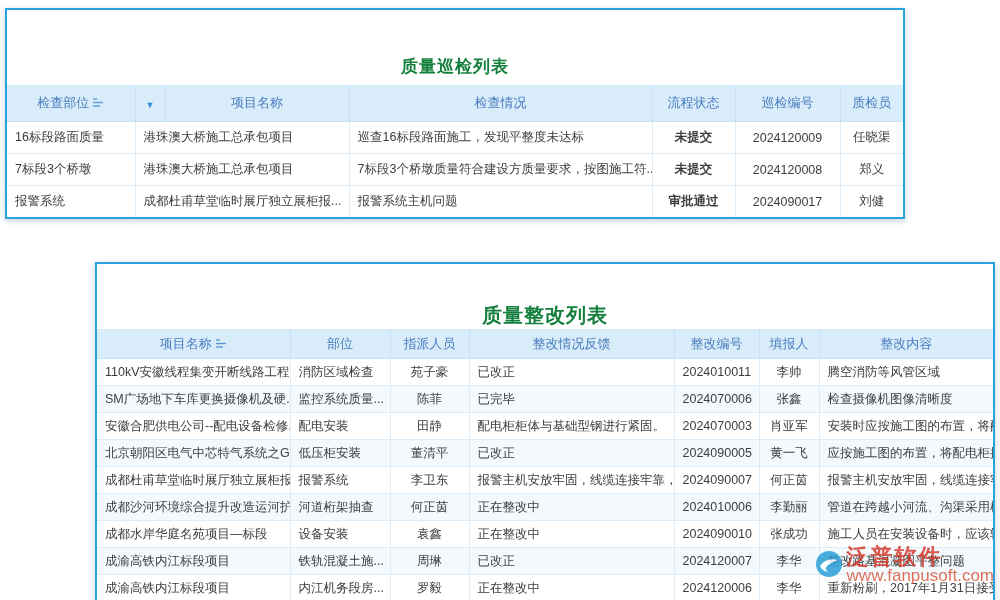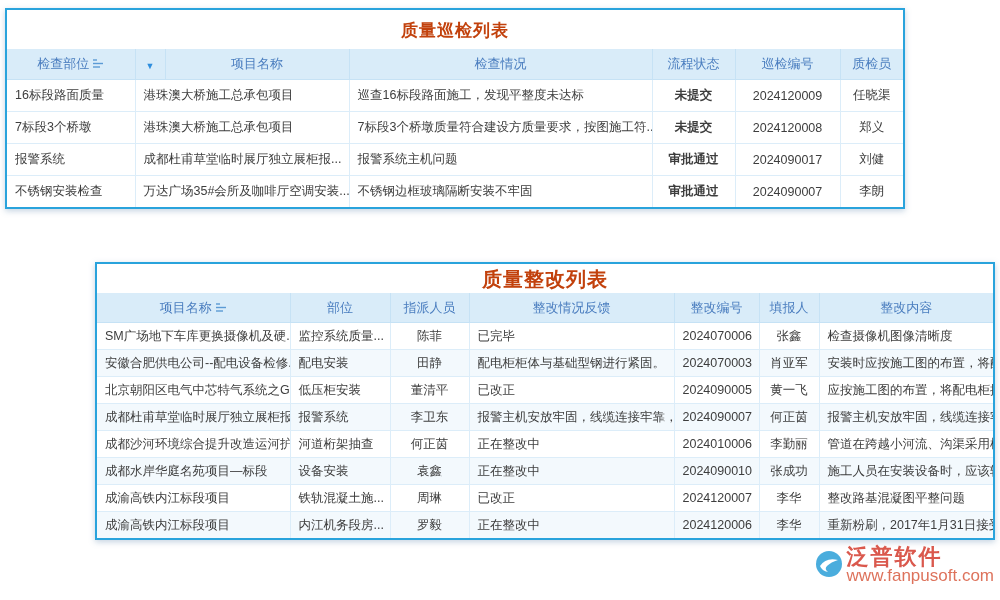--- a/index.html
+++ b/index.html
@@ -10,30 +10,30 @@
   }
   .card{
     position:absolute;background:#ffffff;
     border:2px solid #29a3dc;
     box-shadow:0 2px 6px rgba(90,130,170,.35);
     box-sizing:border-box;
   }
   .card-inspection{left:5px;top:8px;width:900px;}
   .card-rect{left:95px;top:262px;width:900px;}
   .card-title{
-    text-align:center;font-weight:bold;color:#c2410c;letter-spacing:1px;
+    text-align:center;font-weight:bold;color:#15803d;letter-spacing:1px;margin-top:36px;
   }
   .card-inspection .card-title{font-size:17px;height:39px;line-height:41px;}
   .card-rect .card-title{font-size:20px;height:29px;line-height:30px;}
   table.grid{width:100%;border-collapse:collapse;table-layout:fixed;}
   .grid th{
     background:#d9ecf9;color:#4a7dbf;font-weight:normal;font-size:13px;
     border:1px solid #c6e2f5;padding:0 3px;white-space:nowrap;overflow:hidden;
   }
-  .card-inspection th{height:30px;}
+  .card-inspection th{height:36px;}
   .card-rect th{height:29px;}
   .grid td{
     border:1px solid #dcedf9;font-size:12.5px;color:#3d3d3d;
     padding:0 8px;white-space:nowrap;overflow:hidden;background-clip:padding-box;
   }
   .card-inspection td{height:31px;}
   .card-rect td{height:26px;}
   .card-rect tbody tr:nth-child(even) td{background:#f3f9fd;}
   .grid th:first-child,.grid td:first-child{border-left:none;}
   .grid th:last-child,.grid td:last-child{border-right:none;}
@@ -109,28 +109,20 @@
         <td class="td-person">郑义</td>
       </tr>
       <tr>
         <td>报警系统</td>
         <td class="td-link" colspan="2">成都杜甫草堂临时展厅独立展柜报...</td>
         <td>报警系统主机问题</td>
         <td class="td-status st-appr">审批通过</td>
         <td class="td-num">2024090017</td>
         <td class="td-person">刘健</td>
       </tr>
-      <tr>
-        <td>不锈钢安装检查</td>
-        <td class="td-link" colspan="2">万达广场35#会所及咖啡厅空调安装...</td>
-        <td>不锈钢边框玻璃隔断安装不牢固</td>
-        <td class="td-status st-appr">审批通过</td>
-        <td class="td-num">2024090007</td>
-        <td class="td-person">李朗</td>
-      </tr>
     </tbody>
   </table>
 </section>
 
 <section class="card card-rect">
   <div class="card-title">质量整改列表</div>
   <table class="grid">
     <colgroup>
       <col style="width:193px">
         <col style="width:100px">
@@ -154,20 +146,29 @@
         <th>部位</th>
         <th>指派人员</th>
         <th>整改情况反馈</th>
         <th>整改编号</th>
         <th>填报人</th>
         <th>整改内容</th>
       </tr>
     </thead>
     <tbody>
       <tr>
+        <td class="td-link">110kV安徽线程集变开断线路工程</td>
+        <td>消防区域检查</td>
+        <td class="td-person">苑子豪</td>
+        <td>已改正</td>
+        <td class="td-num">2024010011</td>
+        <td class="td-person">李帅</td>
+        <td>腾空消防等风管区域</td>
+      </tr>
+      <tr>
         <td class="td-link">SM广场地下车库更换摄像机及硬...</td>
         <td>监控系统质量...</td>
         <td class="td-person">陈菲</td>
         <td>已完毕</td>
         <td class="td-num">2024070006</td>
         <td class="td-person">张鑫</td>
         <td>检查摄像机图像清晰度</td>
       </tr>
       <tr>
         <td class="td-link">安徽合肥供电公司--配电设备检修...</td>

